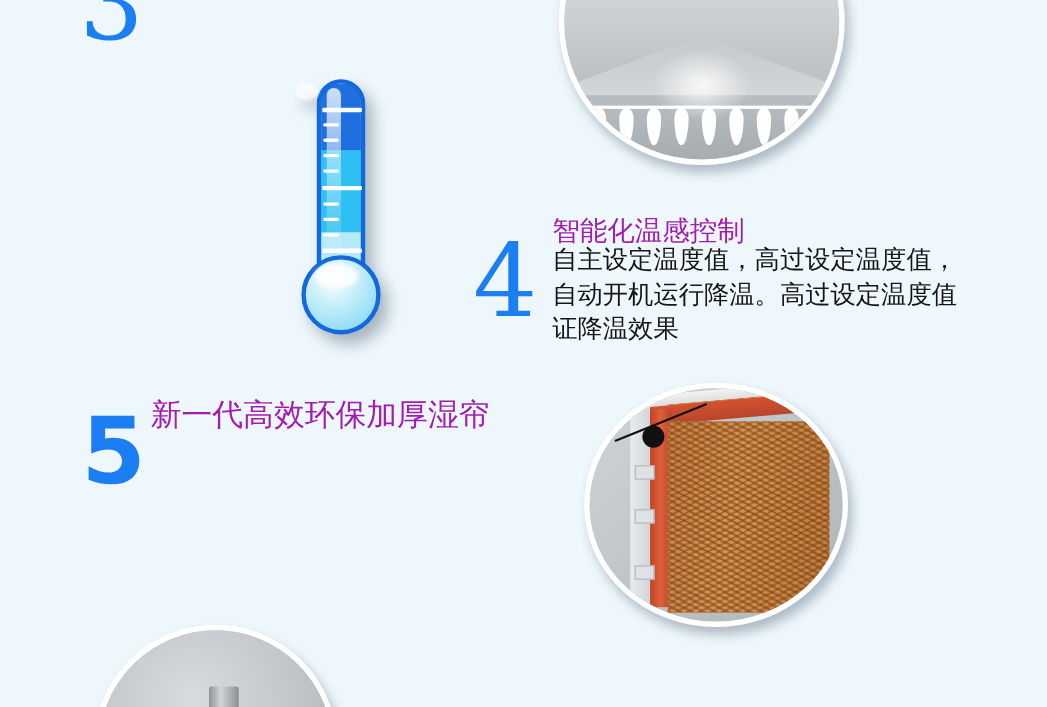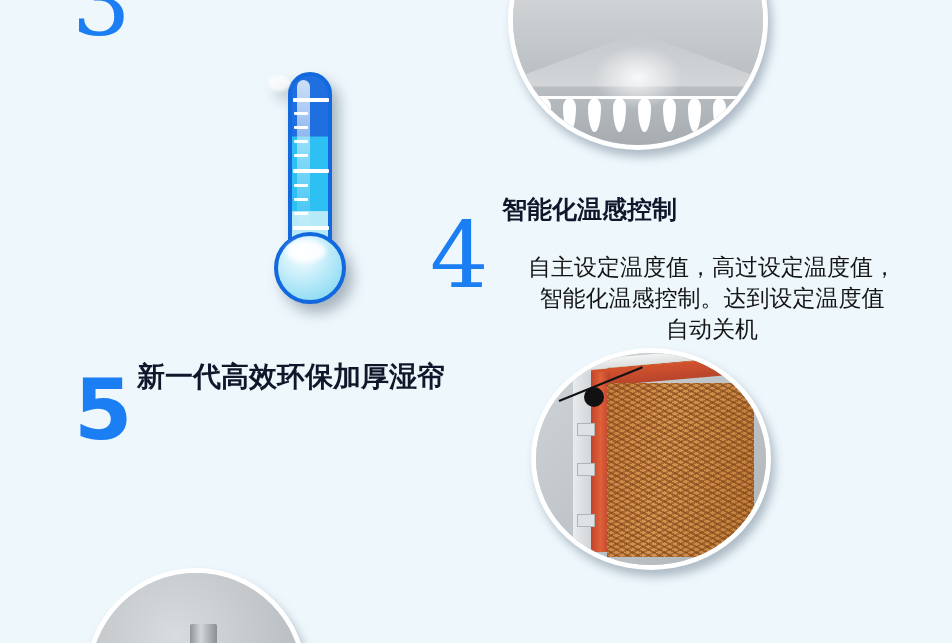--- a/index.html
+++ b/index.html
@@ -19,43 +19,43 @@
     color:#1b7ef2;
     line-height:1;
     font-weight:400;
     user-select:none;
   }
   .num-serif{font-family:"DejaVu Serif","Liberation Serif",serif;font-weight:400;}
   .num-sans{font-family:"DejaVu Sans","Liberation Sans",sans-serif;font-weight:600;}
 
   .headline{
     position:absolute;
-    color:#0f172a;
+    color:#a21caf;
     font-size:25px;
-    font-weight:700;
+    font-weight:400;
     letter-spacing:0px;
     line-height:1.1;
     white-space:nowrap;
   }
   .bodytext{
     position:absolute;
     color:#151515;
     font-size:23px;
     line-height:31px;
     font-weight:400;
   }
 
   
   #blk3-num{ left:72px; top:-42px; font-size:92px; }
   #blk3-body{ left:150px; top:-30px; width:360px; }
 
   
   #blk4-num{ left:430px; top:210px; font-size:92px; }
   #blk4-head{ left:502px; top:196px; }
-  #blk4-body{ left:502px; top:252px; width:420px;text-align:center; }
+  #blk4-body{ left:502px; top:222px; width:420px; }
 
   
   #blk5-num{ left:74px; top:368px; font-size:84px; }
   #blk5-head{ left:137px; top:362px; font-size:28px;}
   #blk5-body{ left:137px; top:400px; width:380px; font-size:22px; line-height:30px;}
 
   
   .thermo{
     position:absolute;left:258px;top:72px;width:100px;height:240px;
     filter:drop-shadow(7px 9px 7px rgba(60,80,100,.40));
@@ -246,22 +246,22 @@
     <div class="bulb"></div>
     <div class="bulb-gloss"></div>
   </div>
 
   <div class="num num-serif" id="blk4-num">4</div>
 
   <div class="headline" id="blk4-head">智能化温感控制</div>
 
   <div class="bodytext" id="blk4-body">
     <div>自主设定温度值，高过设定温度值，</div>
-    <div>智能化温感控制。达到设定温度值</div>
-    <div>自动关机</div>
+    <div>自动开机运行降温。高过设定温度值</div>
+    <div>证降温效果</div>
   </div>
 
   <div class="num num-sans" id="blk5-num">5</div>
 
   <div class="headline" id="blk5-head">新一代高效环保加厚湿帘</div>
 
 
   <div class="circ" id="photo-pad">
     <div class="pad-bg"></div>
     <div class="pad-frame-left"></div>

